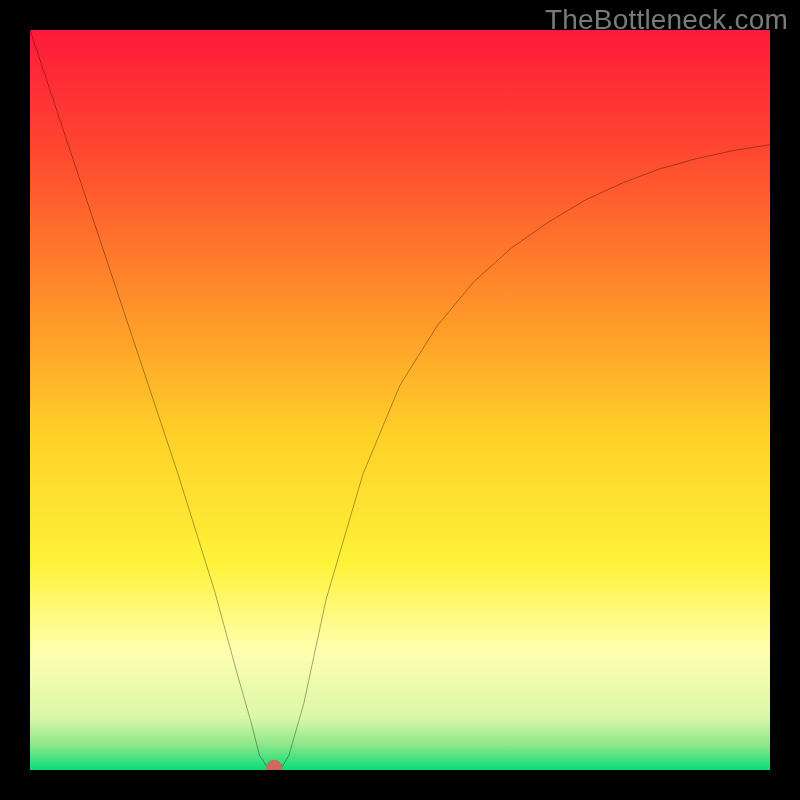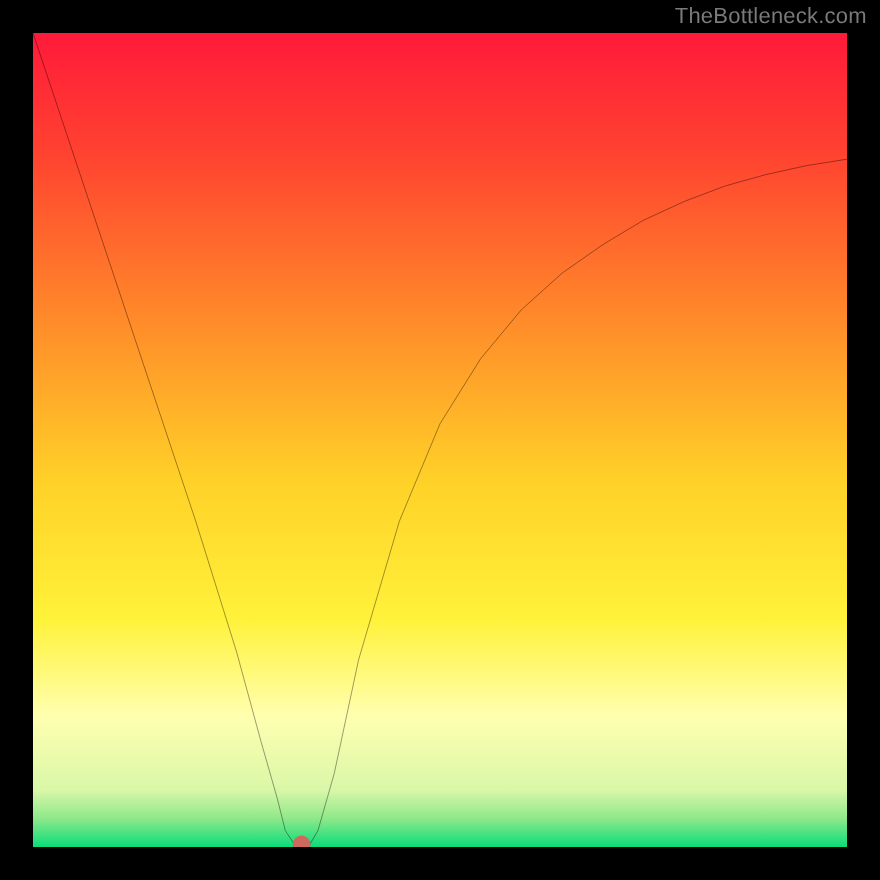--- a/index.html
+++ b/index.html
@@ -23,21 +23,21 @@
     top: 30px;
     width: 740px;
     height: 740px;
     display: block;
   }
   .watermark {
     position: absolute;
     top: 4px;
     right: 12px;
     color: #7a7a7a;
-    font-size: 20px;
+    font-size: 28px;
     letter-spacing: 0.2px;
     user-select: none;
   }
 </style>
 </head>
 <body>
 
 <div class="frame">
 
   <svg class="plot" viewBox="0 0 100 100" preserveAspectRatio="none">

